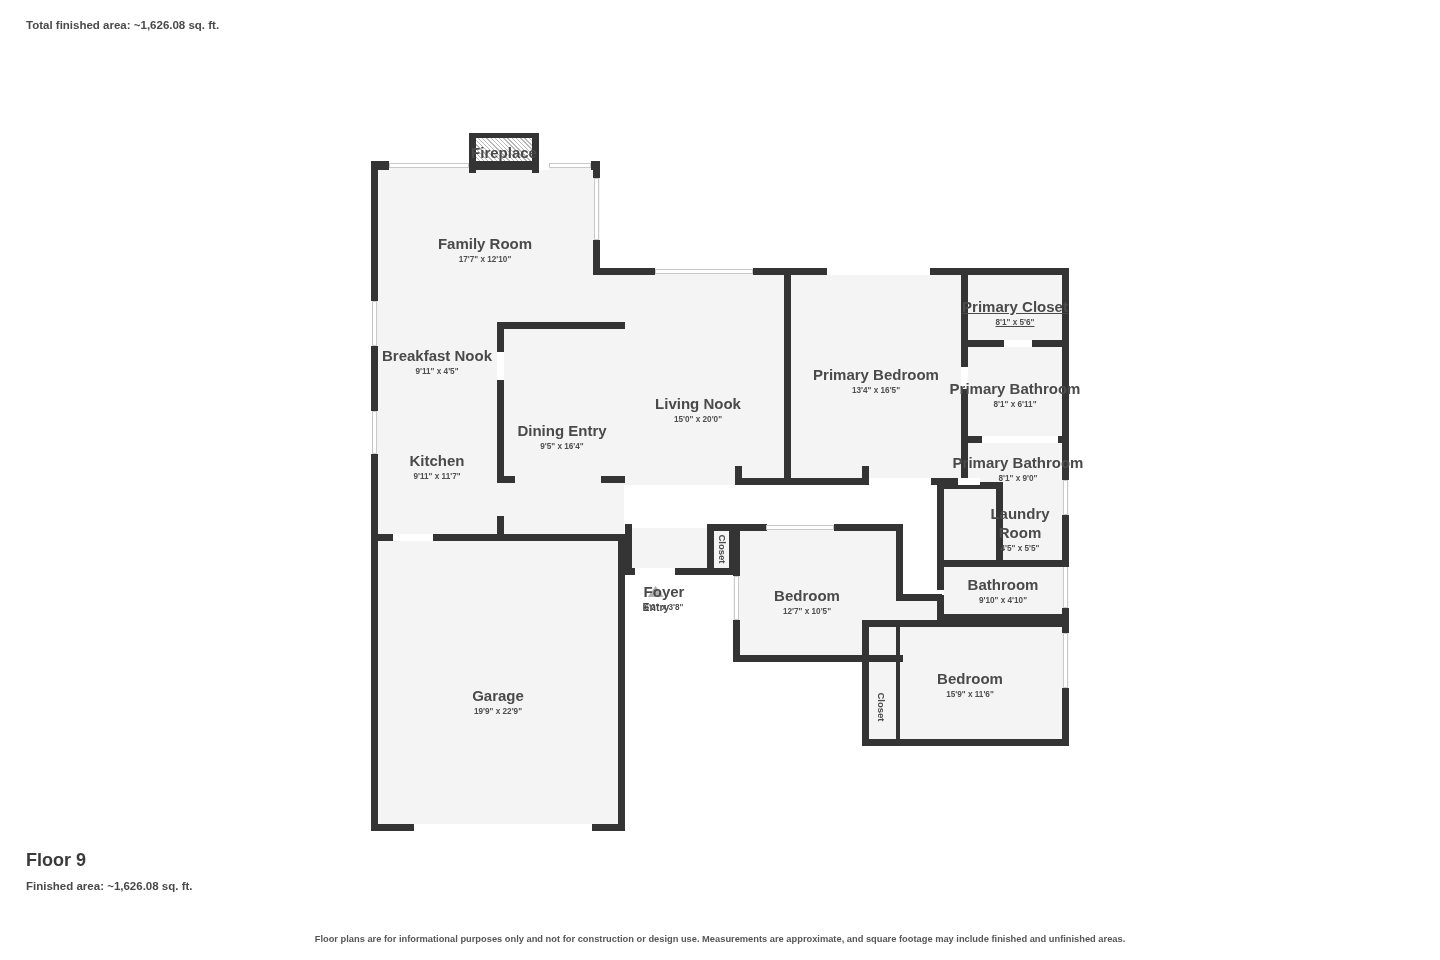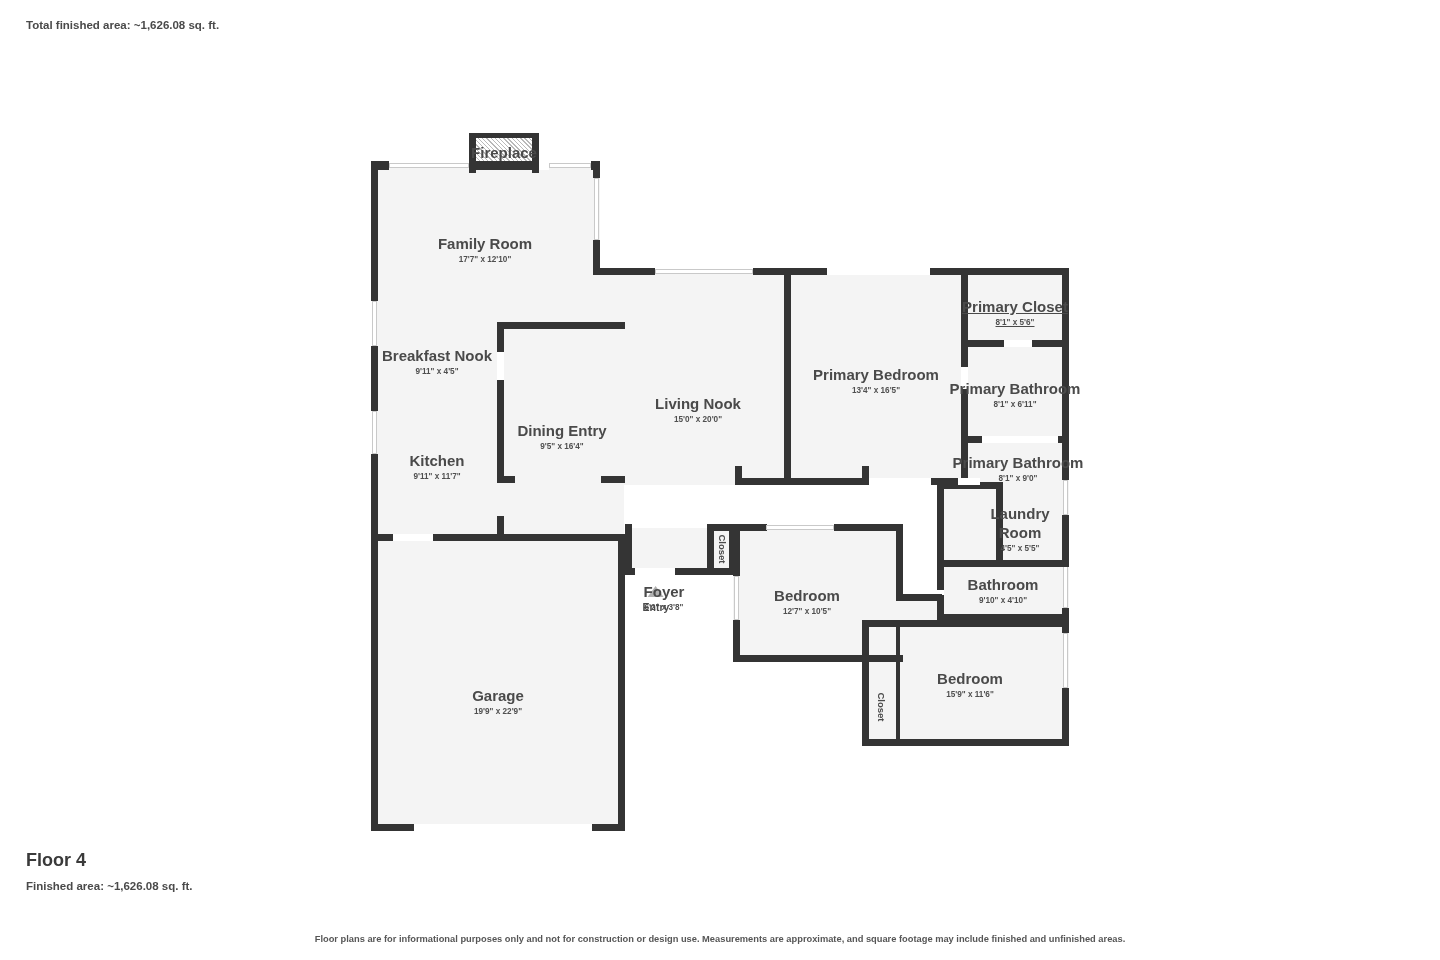--- a/index.html
+++ b/index.html
@@ -347,16 +347,16 @@
         <div class="name">Closet</div>
       </div>
       <div class="label vertical" style="left: 881px; top: 707px;">
         <div class="name">Closet</div>
       </div>
     </div>
 
 </div>
 
 <div id="footer">
-  <div id="floor-label">Floor 4</div>
+  <div id="floor-label">Floor 9</div>
   <div id="floor-area">Finished area: ~1,626.08 sq. ft.</div>
 </div>
 <div id="disclaimer">Floor plans are for informational purposes only and not for construction or design use. Measurements are approximate, and square footage may include finished and unfinished areas.</div>
 
 </body></html>

